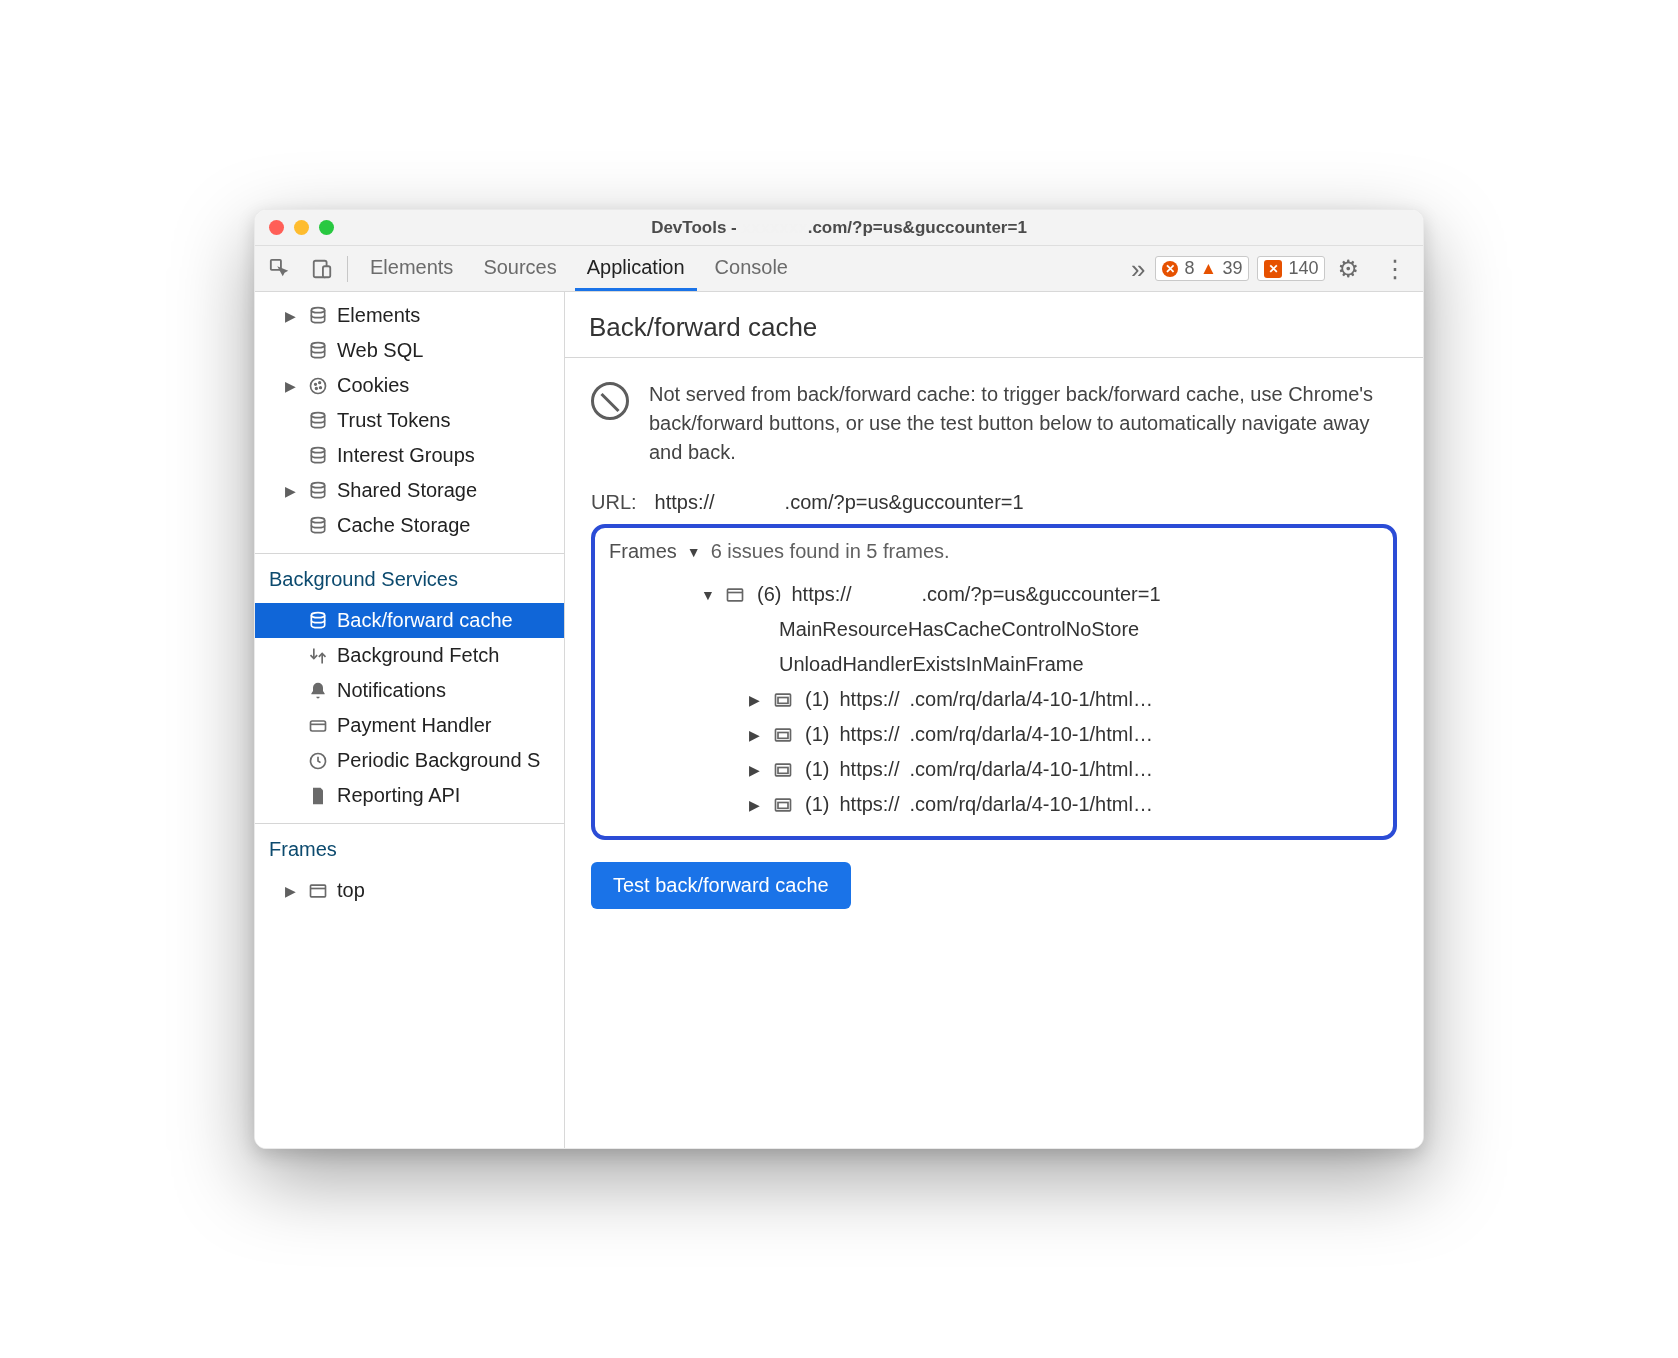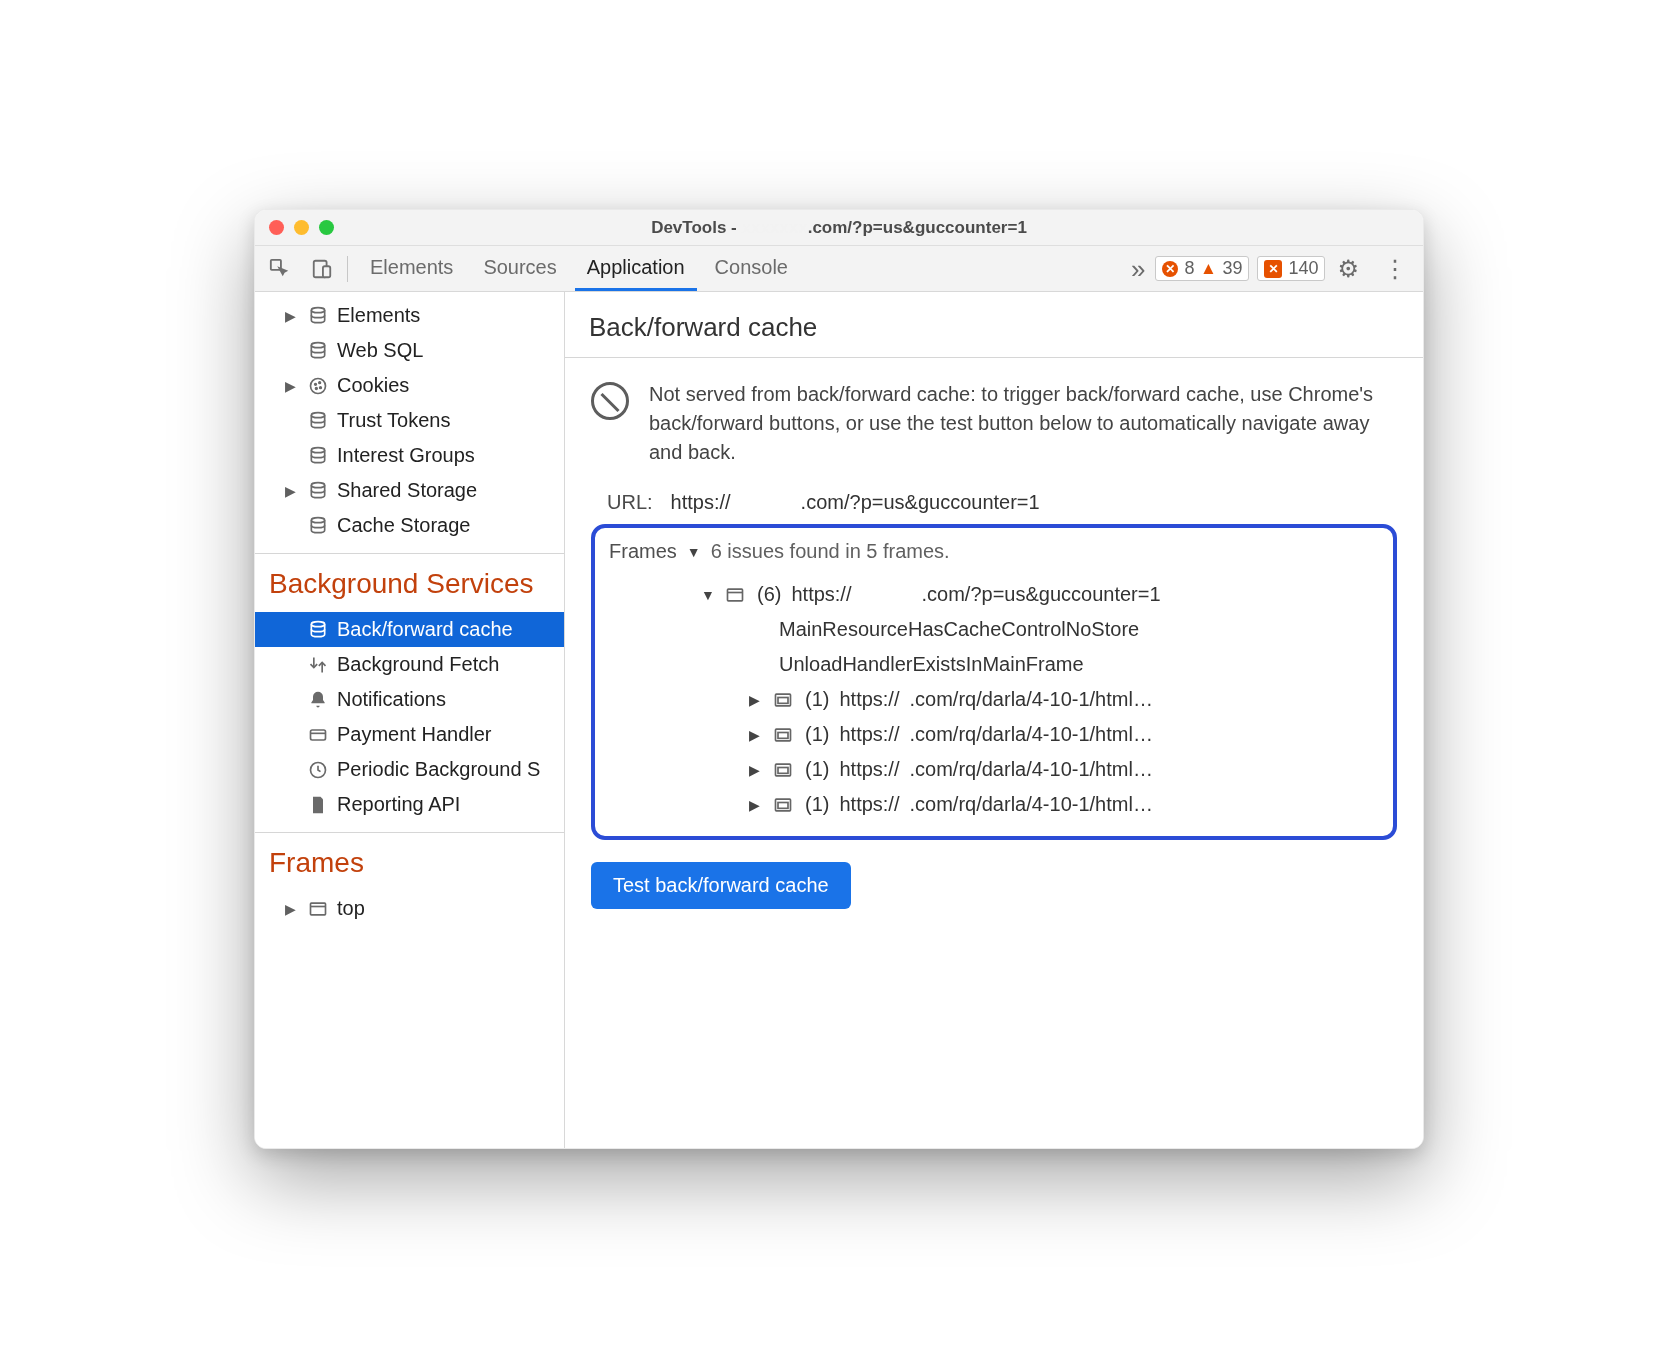--- a/index.html
+++ b/index.html
@@ -114,40 +114,40 @@
   .tree-item.selected { background: #1066d8; color: #fff; }
   .tree-item.selected .arrow, .tree-item.selected .ticon { color:#fff; }
   .arrow {
     width: 14px; color: #606060; font-size: 14px;
     display:inline-block; flex:0 0 14px;
   }
   .arrow.blank { visibility: hidden; }
   .ticon { width: 22px; color:#6a6a6a; display:inline-flex; align-items:center; justify-content:center; flex:0 0 22px;}
   .section-hr { height:1px; background:#d6d6d6; margin: 10px 0 2px;}
   .section-title {
-    font-size: 28px; color: #c2410c; padding: 12px 14px 6px; cursor: default;
+    font-size: 20px; color: #0c4a6e; padding: 12px 14px 6px; cursor: default;
   }
 
   
   .content-header {
     font-size: 26px; font-weight: 400; color: #333;
     padding: 20px 24px 14px;
     border-bottom: 1px solid #d6d6d6;
   }
   .content-body { padding: 22px 26px 24px; color:#444; }
   .notice { display:flex; gap:20px; margin-bottom:24px; }
   .notice .ban {
     width: 38px; height:38px; border:3px solid #5d5d5d; border-radius:50%; position:relative; flex:0 0 38px; margin-top:2px;
   }
   .notice .ban::after {
     content:""; position:absolute; left:4px; right:4px; top:50%; height:3px; background:#5d5d5d; transform: rotate(45deg); transform-origin:center;
   }
   .notice p { font-size:20px; line-height:1.45; color:#444; }
 
-  .kv-row { display:flex; gap:18px; font-size:20px; margin: 4px 16px 10px; }
+  .kv-row { display:flex; gap:18px; font-size:20px; margin: 4px 0 10px; }
   .kv-row .k { color:#4b4b4b; }
   .kv-row .v { color:#333; }
   .kv-row .v .faded { color:#fff; }
 
   .issues-box {
     border: 4px solid #2b4cd6;
     border-radius: 14px;
     padding: 12px 14px 14px;
     margin-bottom: 22px;
   }

